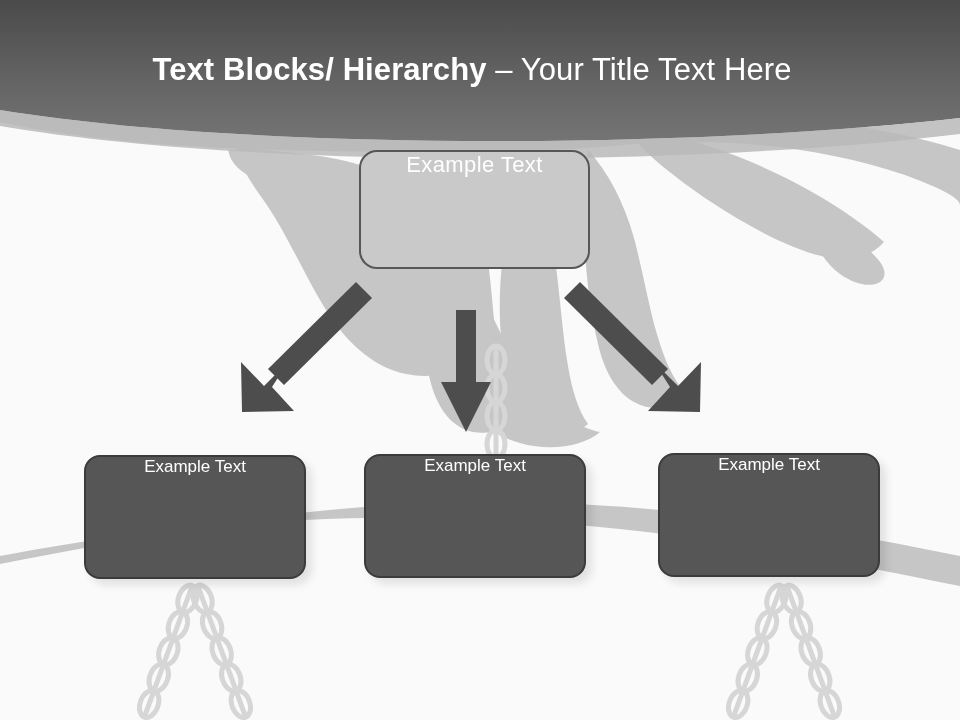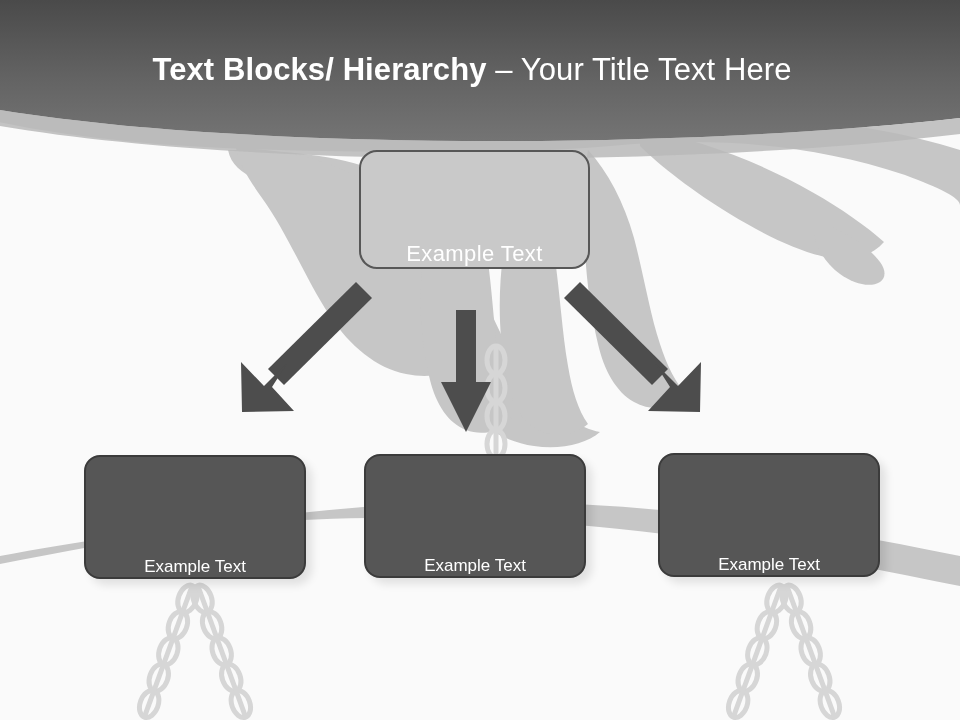--- a/index.html
+++ b/index.html
@@ -50,21 +50,21 @@
     width:960px; height:720px;
     z-index:4;
     pointer-events:none;
   }
 
   
   .node {
     position:absolute;
     z-index:5;
     display:flex;
-    align-items:flex-end;
+    align-items:flex-start;
     justify-content:center;
     border-radius:16px;
     color:#ffffff;
     text-align:center;
   }
   .node-top {
     left:359px; top:150px;
     width:231px; height:119px;
     background:#c9c9c9;
     border:2px solid #575757;

